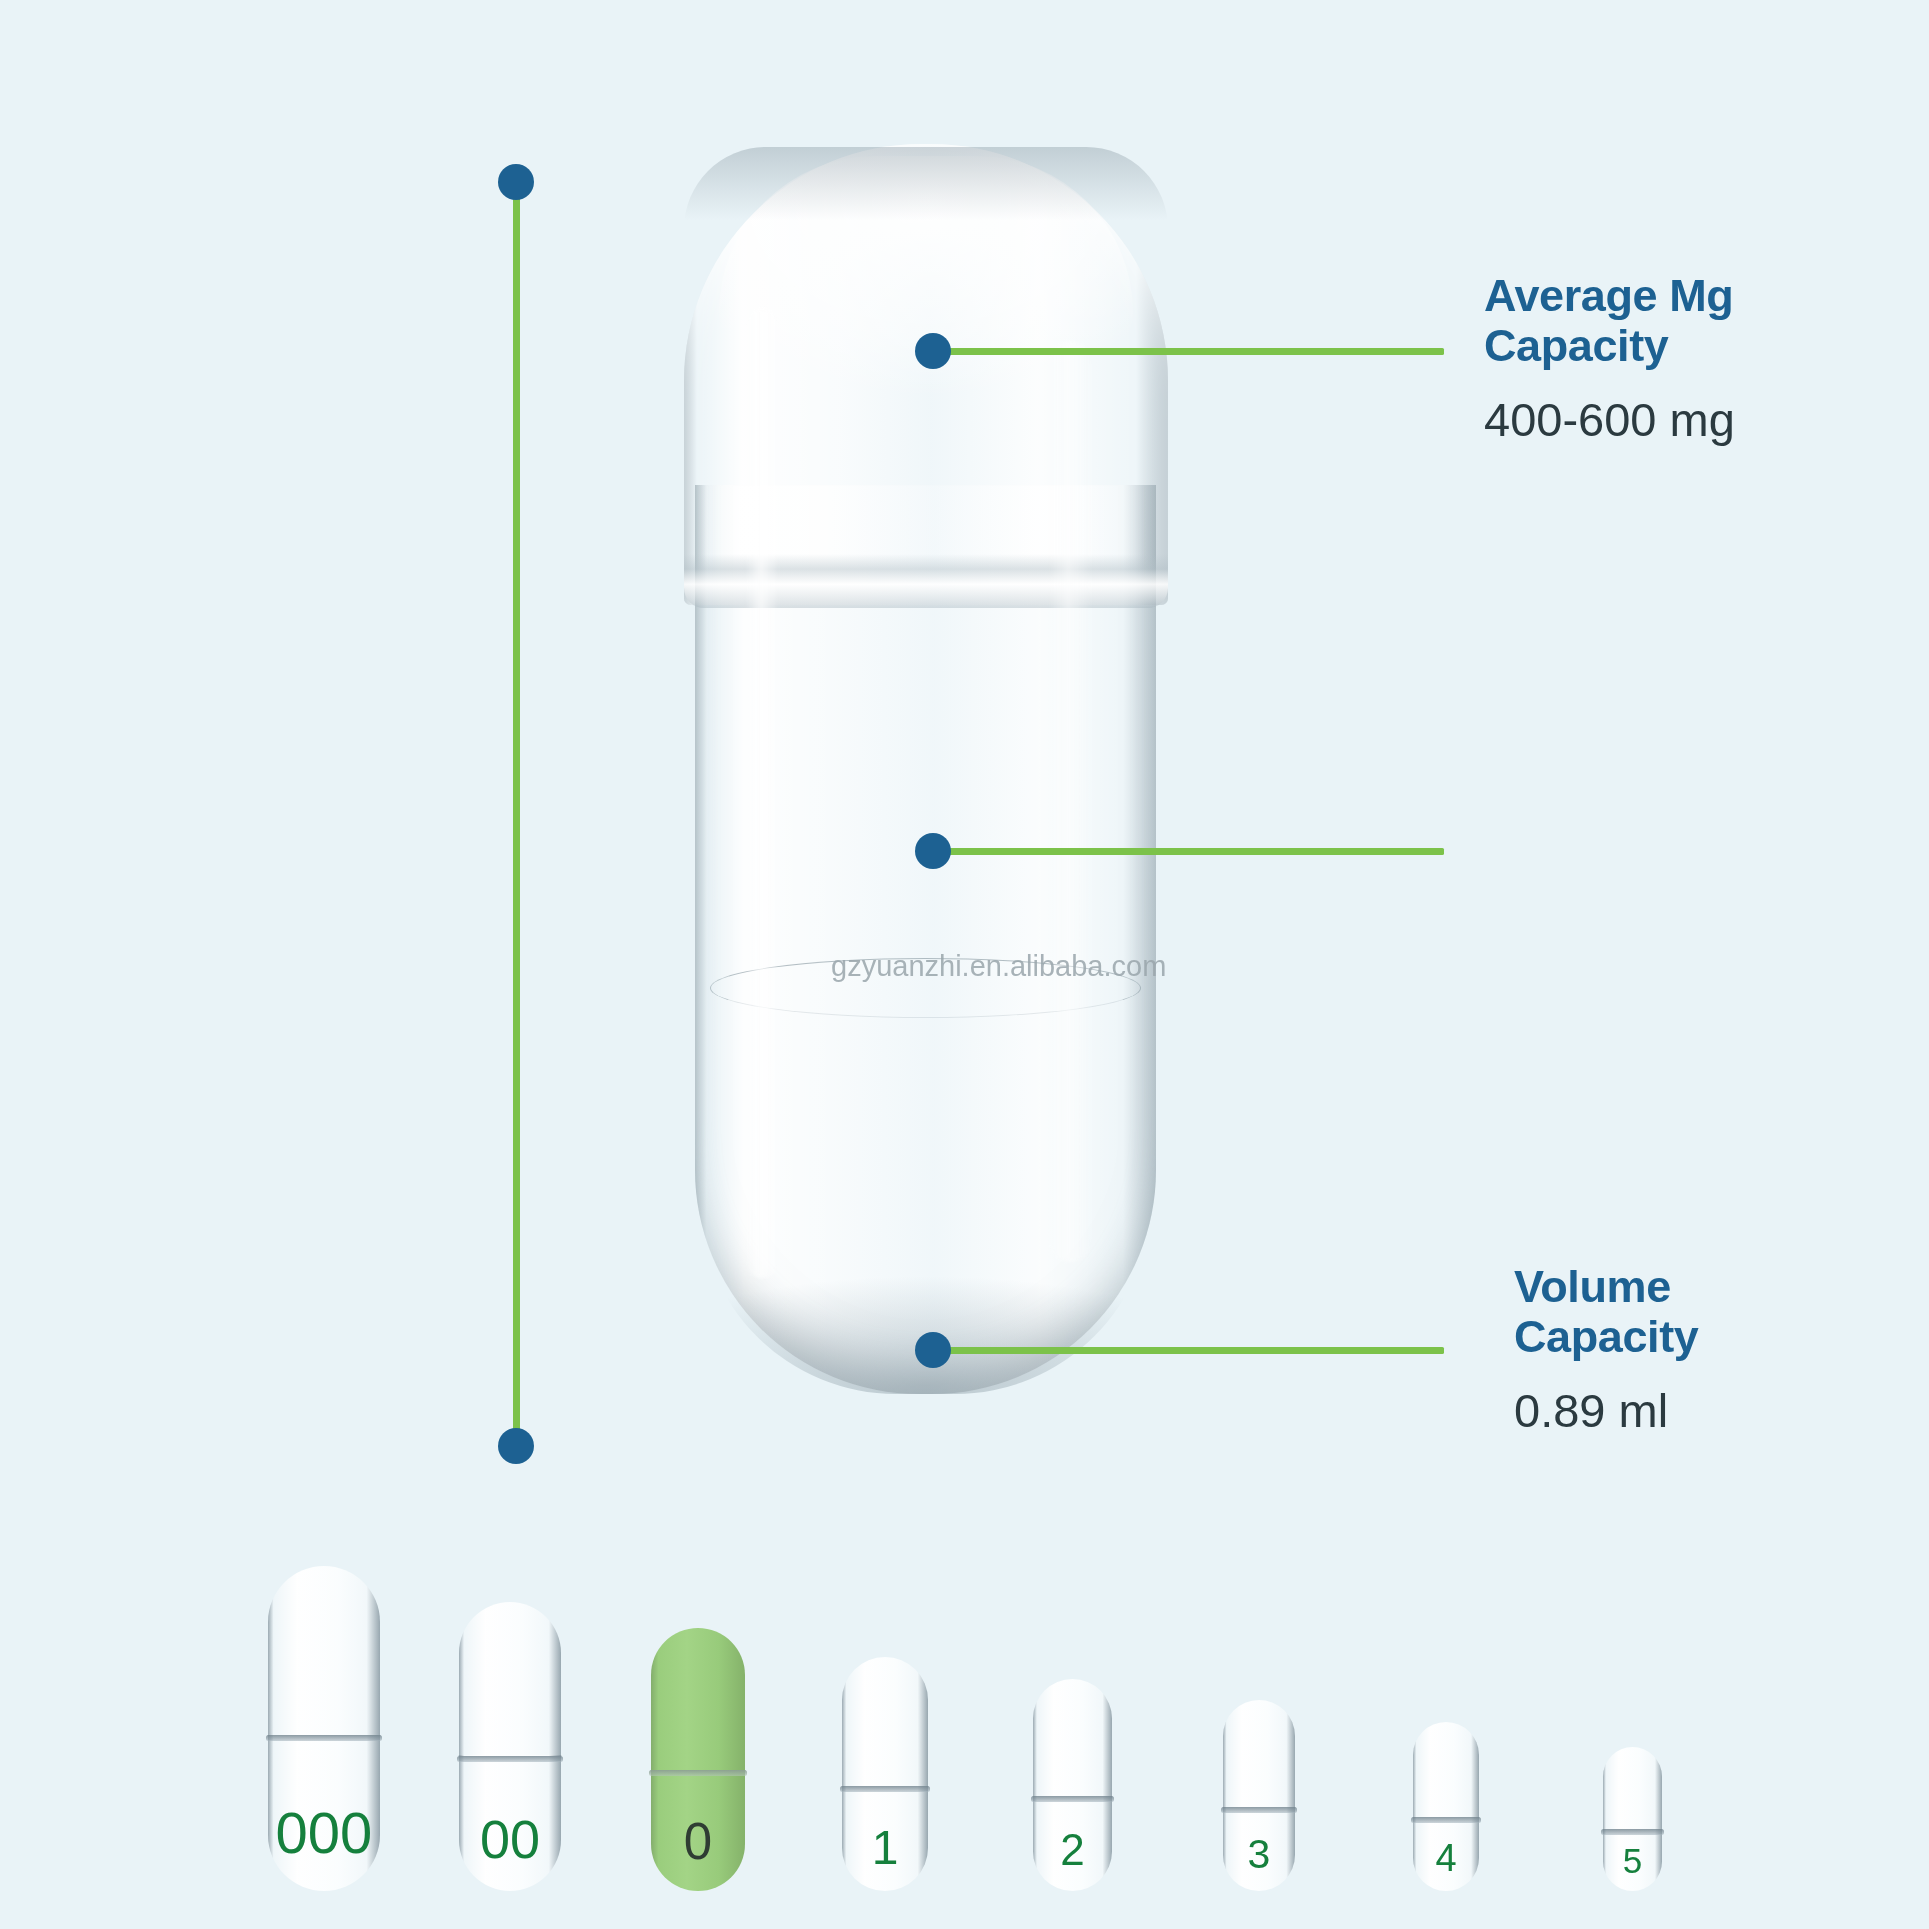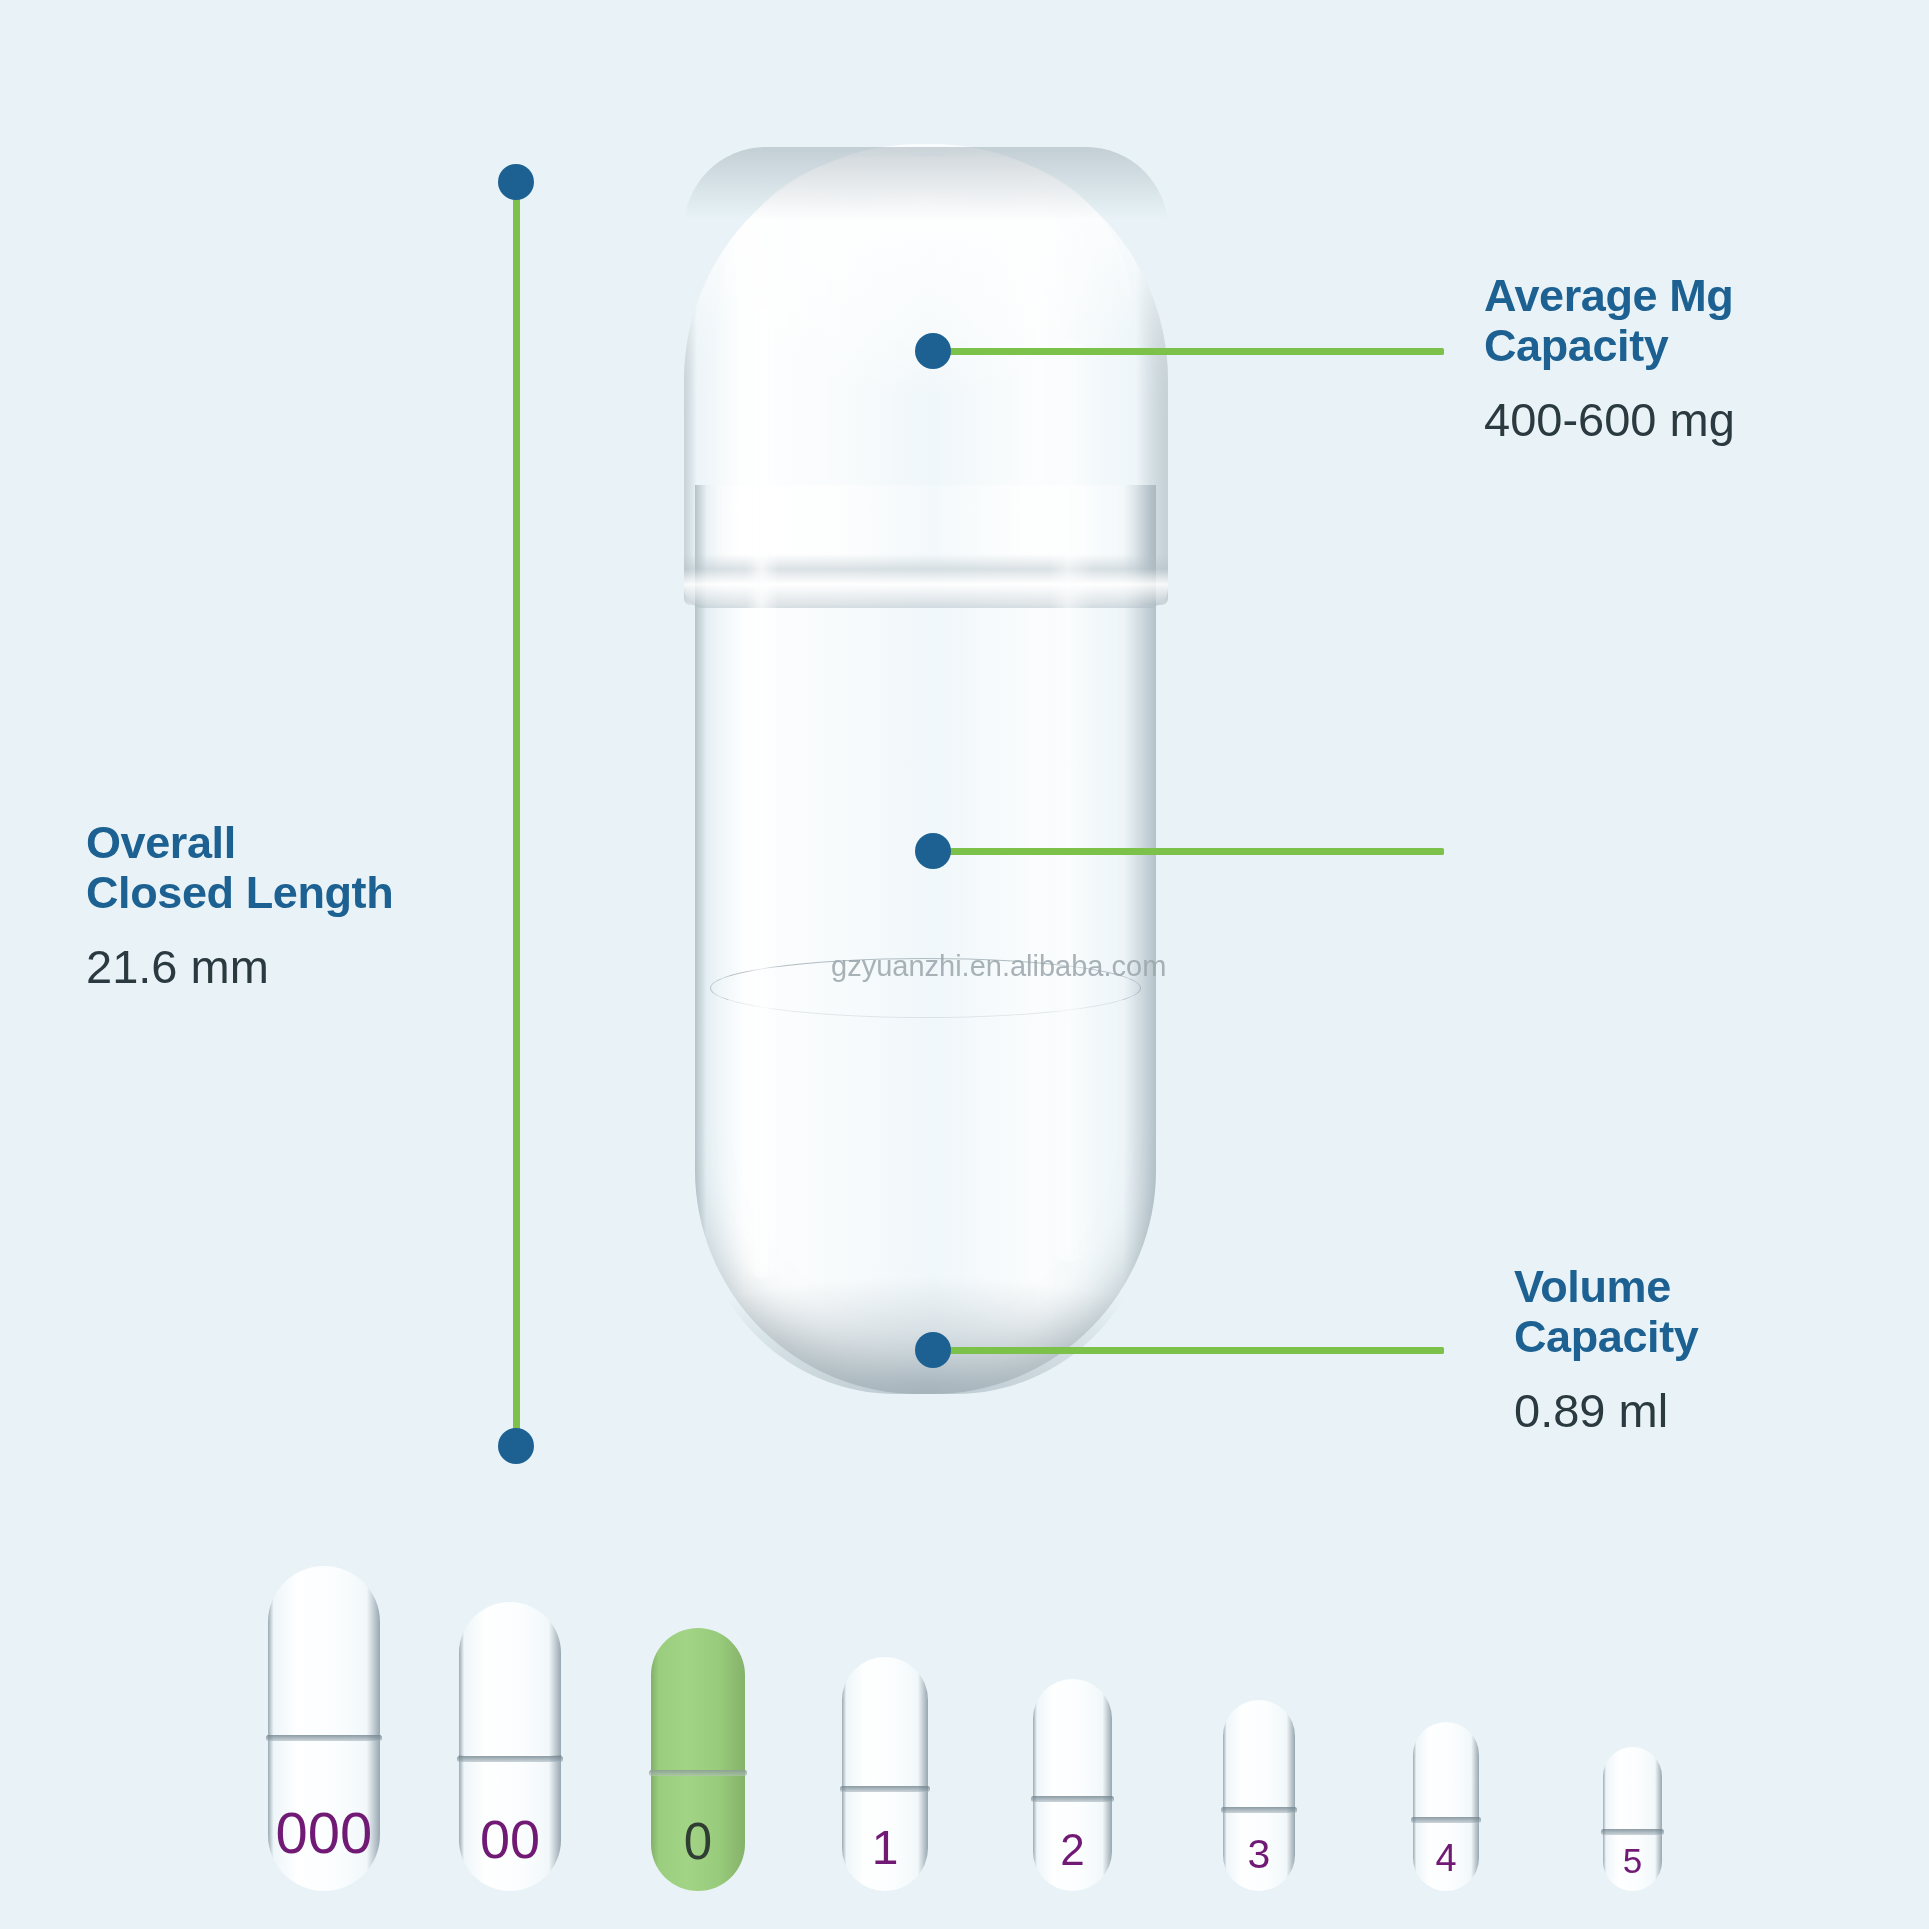--- a/index.html
+++ b/index.html
@@ -135,21 +135,21 @@
   .cap .half-bot{
     bottom:0;border-radius:3.3px 3.3px 822px 822px;
   }
   .cap .seam{
     position:absolute;left:-1.6px;right:-1.6px;height:5.8px;z-index:3;
     background:linear-gradient(180deg, rgba(120,137,147,.85), rgba(165,180,189,.55));
     border-radius:2.5px;
   }
   .cap .num{
     position:absolute;left:0;right:0;text-align:center;
-    color:#701a75;font-weight:400;
+    color:#15803d;font-weight:400;
     font-family:"Liberation Sans", sans-serif;
     z-index:5;
   }
   
   .cap.hl .half-top, .cap.hl .half-bot{
     background:linear-gradient(90deg,
       rgba(126,170,101,.95) 0px, rgba(154,205,125,1) 8%,
       rgba(163,212,134,1) 38%, rgba(152,203,123,1) 72%,
       rgba(133,178,106,1) 100%);
   }
@@ -180,27 +180,20 @@
 
   <div class="dot" style="left:915px;top:333px;width:36px;height:36px;"></div>
   <div class="hline" style="left:946px;top:348px;width:498px;"></div>
 
   <div class="dot" style="left:915px;top:833px;width:36px;height:36px;"></div>
   <div class="hline" style="left:946px;top:848px;width:498px;"></div>
 
   <div class="dot" style="left:915px;top:1332px;width:36px;height:36px;"></div>
   <div class="hline" style="left:946px;top:1347px;width:498px;"></div>
 
-  <div class="callout ta-left" style="left:86px;top:818px;width:428px;">
-    <div class="c-title">
-      <span>Overall</span><br>
-      <span>Closed Length</span>
-    </div>
-    <div class="c-value">21.6 mm</div>
-  </div>
 
   <div class="callout ta-left" style="left:1484px;top:271px;width:428px;">
     <div class="c-title">
       <span>Average Mg</span><br>
       <span>Capacity</span>
     </div>
     <div class="c-value">400-600 mg</div>
   </div>
 
   <div class="callout ta-left" style="left:1484px;top:818px;width:428px;">

